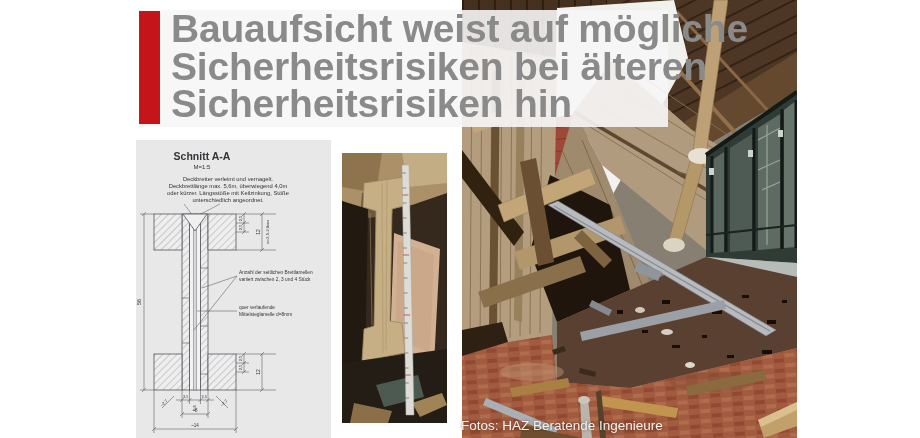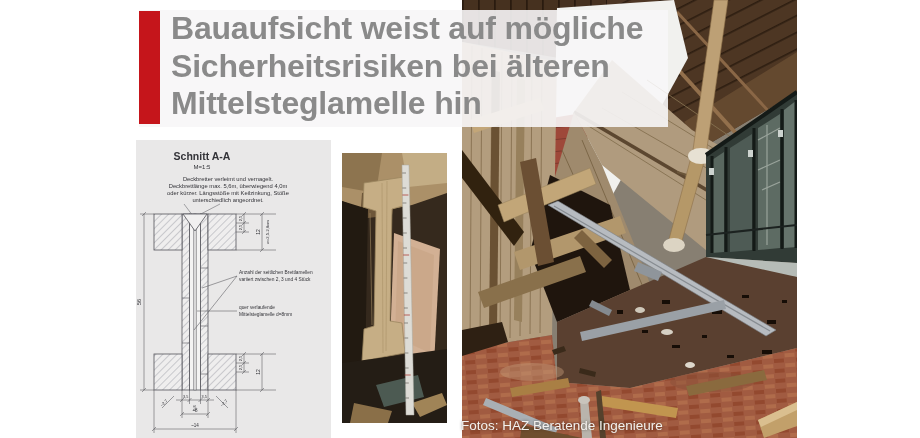--- a/index.html
+++ b/index.html
@@ -2,21 +2,21 @@
 <html><head>
 <meta charset="utf-8">
 <style>
   html,body{margin:0;padding:0;background:#ffffff;}
   #canvas{position:relative;width:920px;height:438px;background:#ffffff;overflow:hidden;
           font-family:"Liberation Sans", sans-serif;}
   
   .headline-band{position:absolute;left:139px;top:10px;width:529px;height:117px;
                  background:rgba(247,246,247,0.9);z-index:30;}
   .red-bar{position:absolute;left:0;top:1px;width:21px;height:113px;background:#c5151b;}
-  .headline{position:absolute;left:32px;top:0;margin:0;font-size:32px;line-height:37.5px;
+  .headline{position:absolute;left:32px;top:0;margin:0;font-size:39px;line-height:37.5px;
             font-weight:bold;color:#8a8a8a;letter-spacing:-0.2px;white-space:nowrap;}
   
   .drawing-panel{position:absolute;left:136px;top:140px;width:195px;height:298px;background:#e9e8e8;z-index:5;}
   .photo-mid{position:absolute;left:342px;top:153px;width:105px;height:270px;z-index:5;}
   .photo-right{position:absolute;left:454px;top:0;width:335px;height:438px;z-index:1;padding-left:8px;}
   .photo-mid svg,.photo-right svg,.drawing-panel svg{display:block;width:100%;height:100%;}
   .credit{position:absolute;left:7px;bottom:5px;color:#f3f1ee;font-size:13.5px;
           text-shadow:0 0 3px rgba(40,30,20,0.6);z-index:10;}
   
   .dwg-text{fill:#333338;}
@@ -205,21 +205,21 @@
         <polygon points="118,400 126,398 130,438 120,438" fill="#b9b4ac"></polygon>
         <ellipse cx="122" cy="400" rx="6" ry="4" fill="#c9c4bc"></ellipse>
         <ellipse cx="228" cy="365" rx="5" ry="3" fill="#ded8cc"></ellipse>
       </g>
     </svg>
     <div class="credit">Fotos: HAZ Beratende Ingenieure</div>
   </div>
 
   <div class="headline-band">
     <div class="red-bar"></div>
-    <h1 class="headline"><span>Bauaufsicht weist auf mögliche</span><br><span>Sicherheitsrisiken bei älteren</span><br><span>Mittelsteglamelle hin</span></h1>
+    <h1 class="headline"><span>Bauaufsicht weist auf mögliche</span><br><span>Sicherheitsrisiken bei älteren</span><br><span>Sicherheitsrisiken hin</span></h1>
   </div>
 
   <div class="drawing-panel">
     <svg viewBox="0 0 195 298">
       <defs>
         <pattern id="hatch" width="5" height="5" patternUnits="userSpaceOnUse" patternTransform="rotate(45)">
           <rect width="5" height="5" fill="#efeeee"></rect>
           <line x1="0" y1="0" x2="0" y2="5" stroke="#8f8f98" stroke-width="0.8"></line>
         </pattern>
       </defs>

